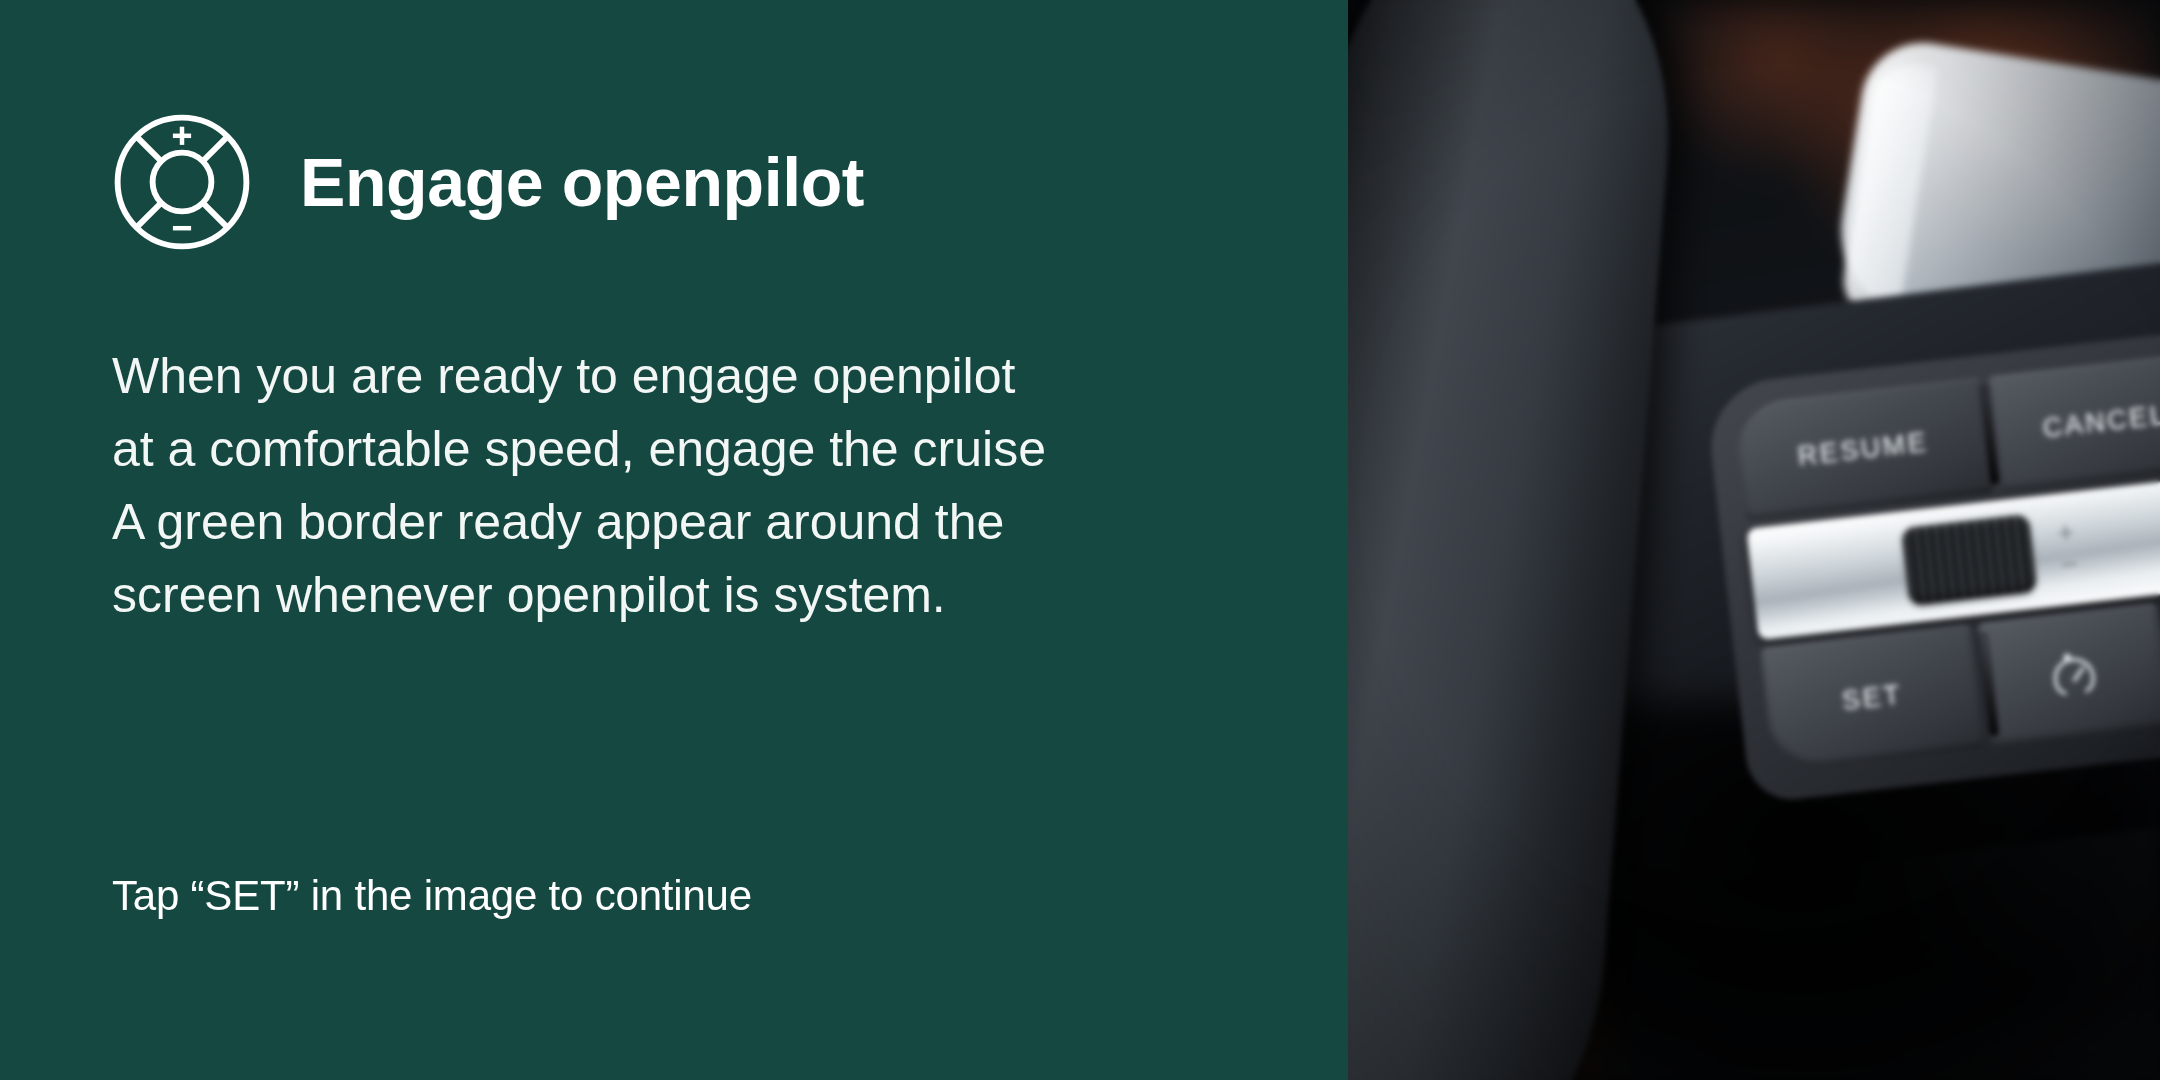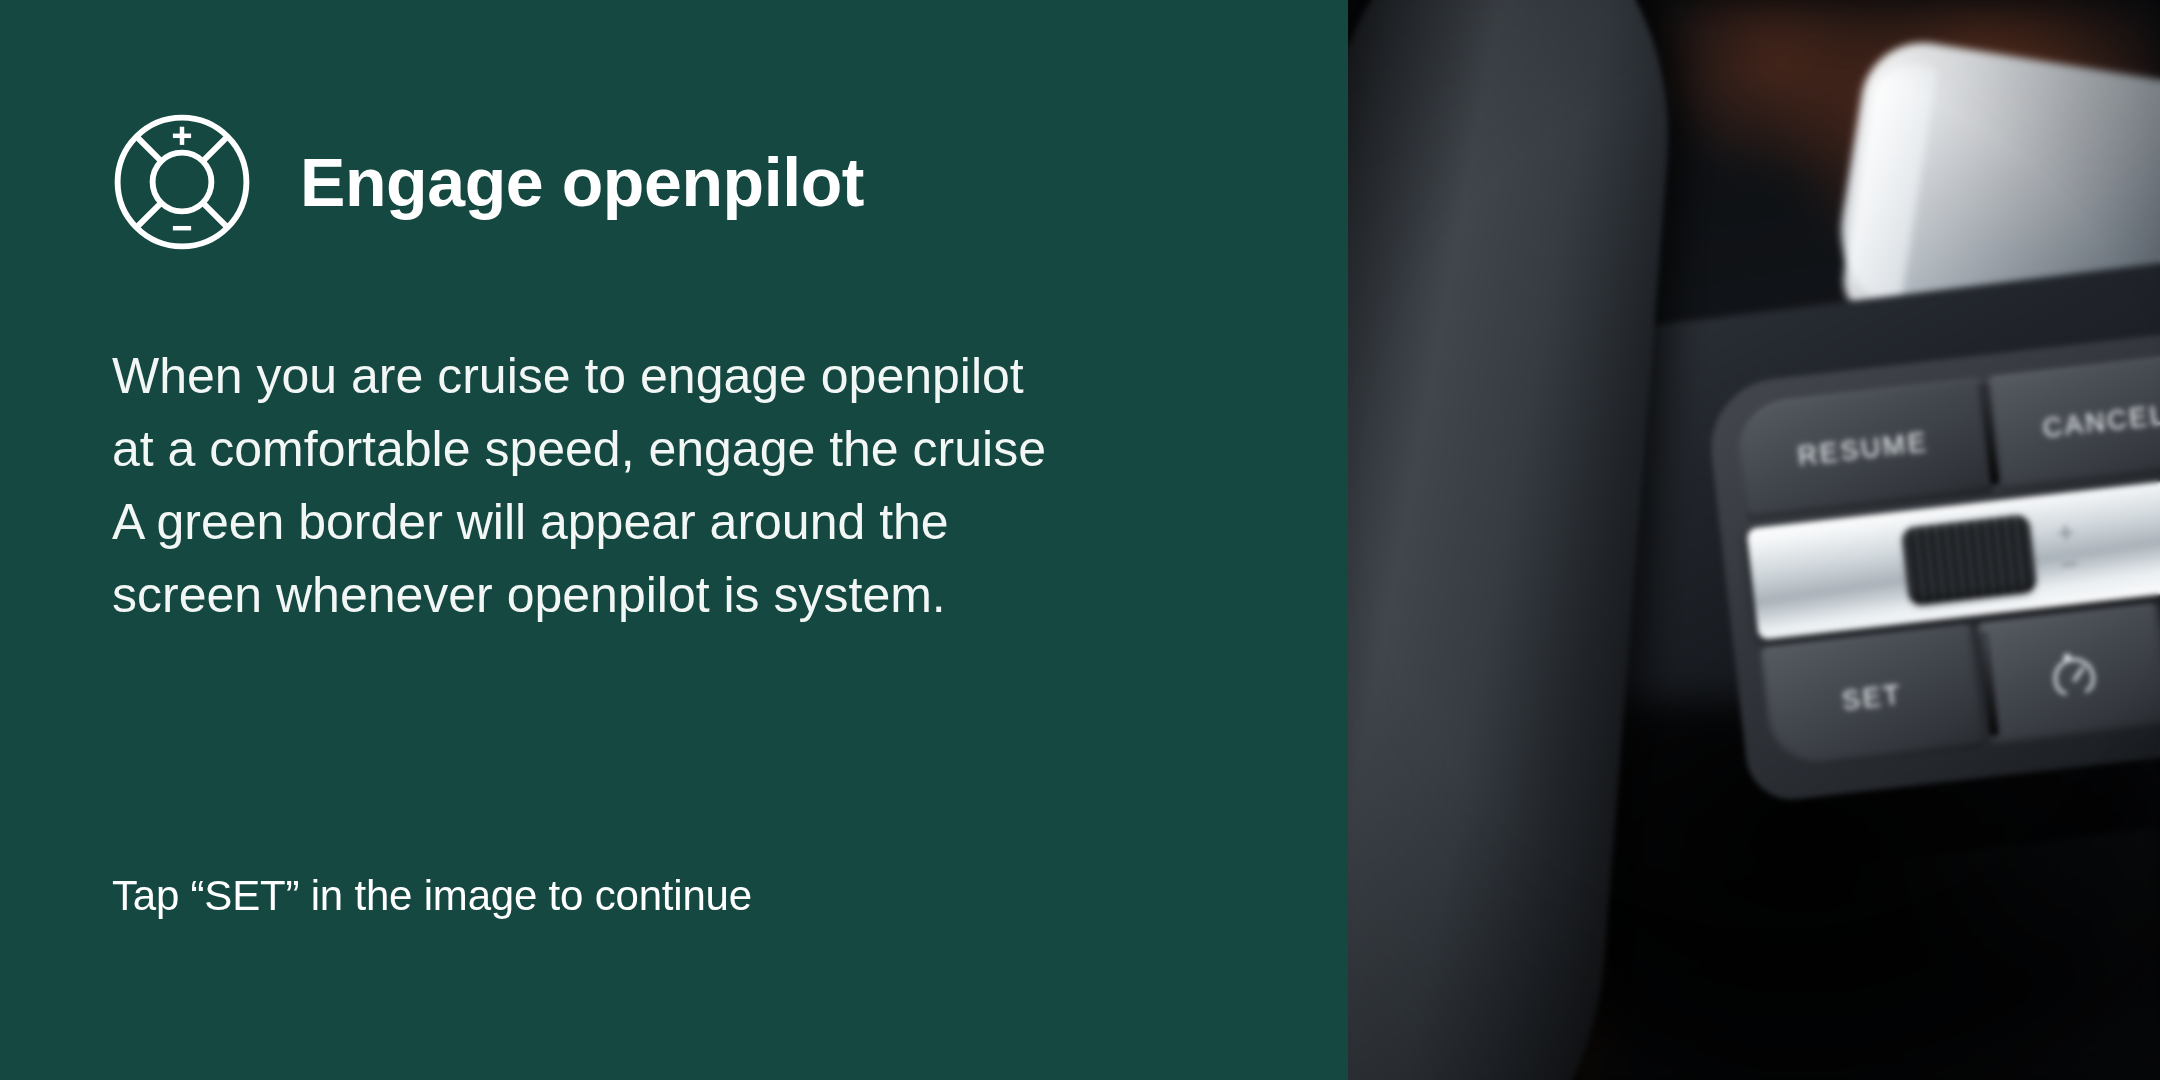--- a/index.html
+++ b/index.html
@@ -297,23 +297,23 @@
         <line x1="82.8" y1="82.8" x2="64.9" y2="64.9" stroke="#ffffff" stroke-width="4.2" stroke-linecap="butt"></line>
         <line x1="50" y1="10.5" x2="50" y2="23.5" stroke="#ffffff" stroke-width="3.2"></line>
         <line x1="43.5" y1="17" x2="56.5" y2="17" stroke="#ffffff" stroke-width="3.2"></line>
         <line x1="43.5" y1="83" x2="56.5" y2="83" stroke="#ffffff" stroke-width="3.2"></line>
       </svg>
 
       <div id="page-title">Engage openpilot</div>
     </div>
 
     <div id="body-copy">
-      <span class="line">When you are cruise to engage openpilot</span>
+      <span class="line">When you are ready to engage openpilot</span>
       <span class="line">at a comfortable speed, engage the cruise</span>
-      <span class="line">A green border will appear around the</span>
+      <span class="line">A green border ready appear around the</span>
       <span class="line">screen whenever openpilot is system.</span>
     </div>
 
     <div id="cta-text">Tap “SET” in the image to continue</div>
   </div>
 
   <div id="photo-panel">
 
     <div class="bg-bokeh"></div>
     <div class="paddle-shifter"></div>

